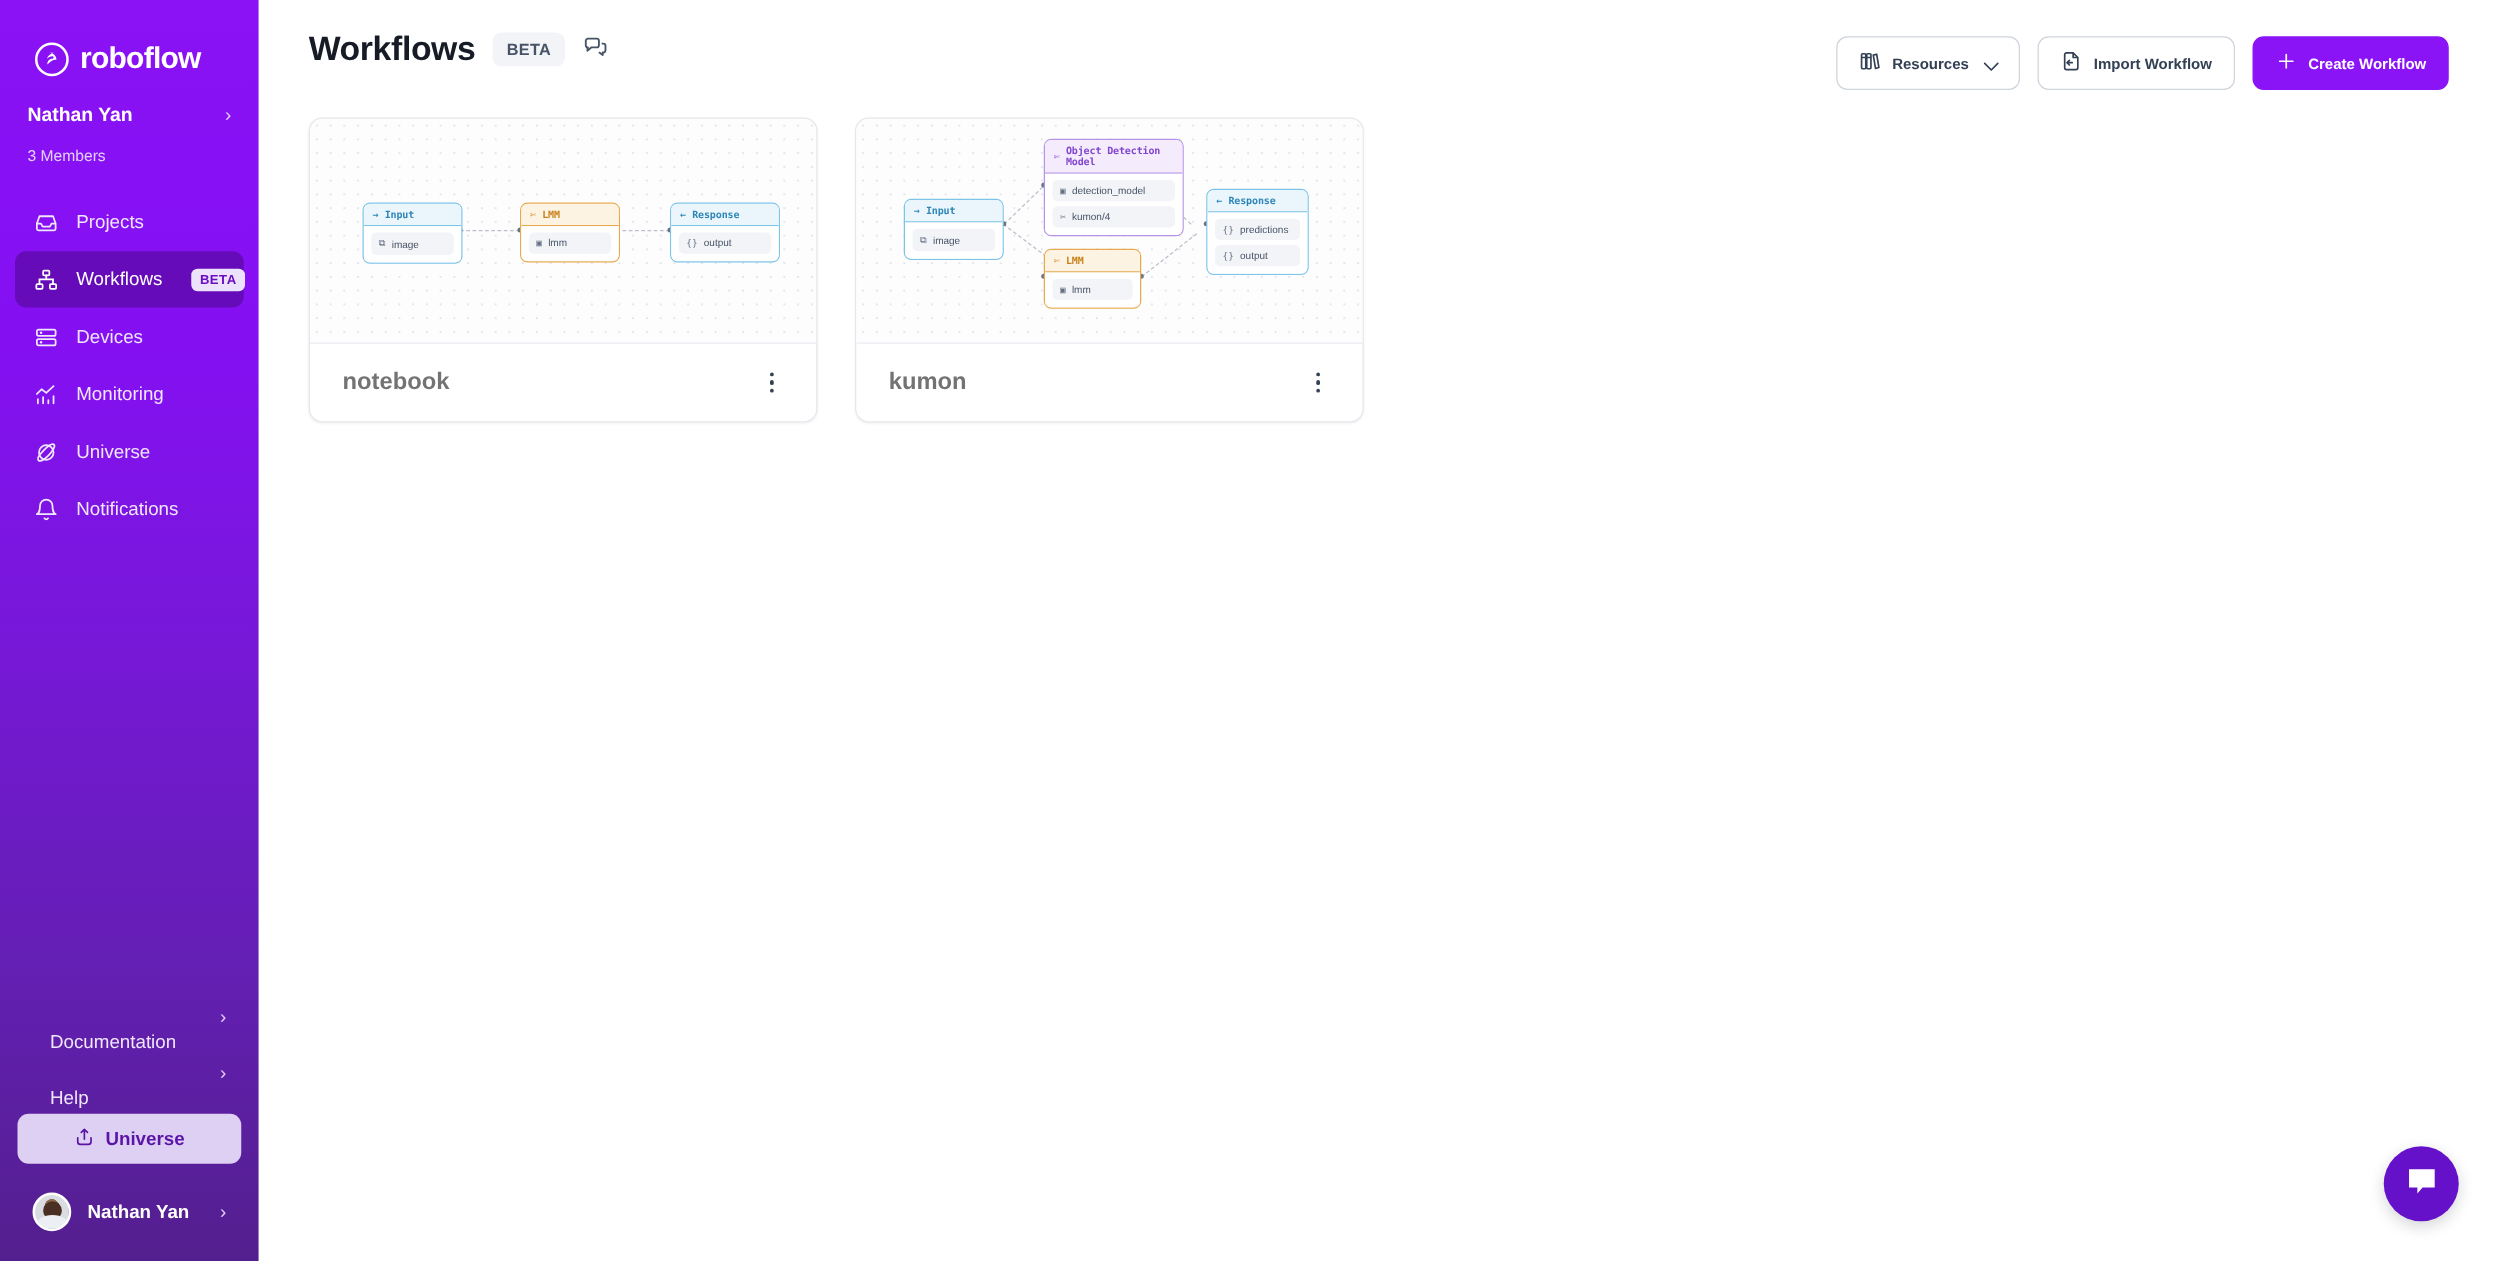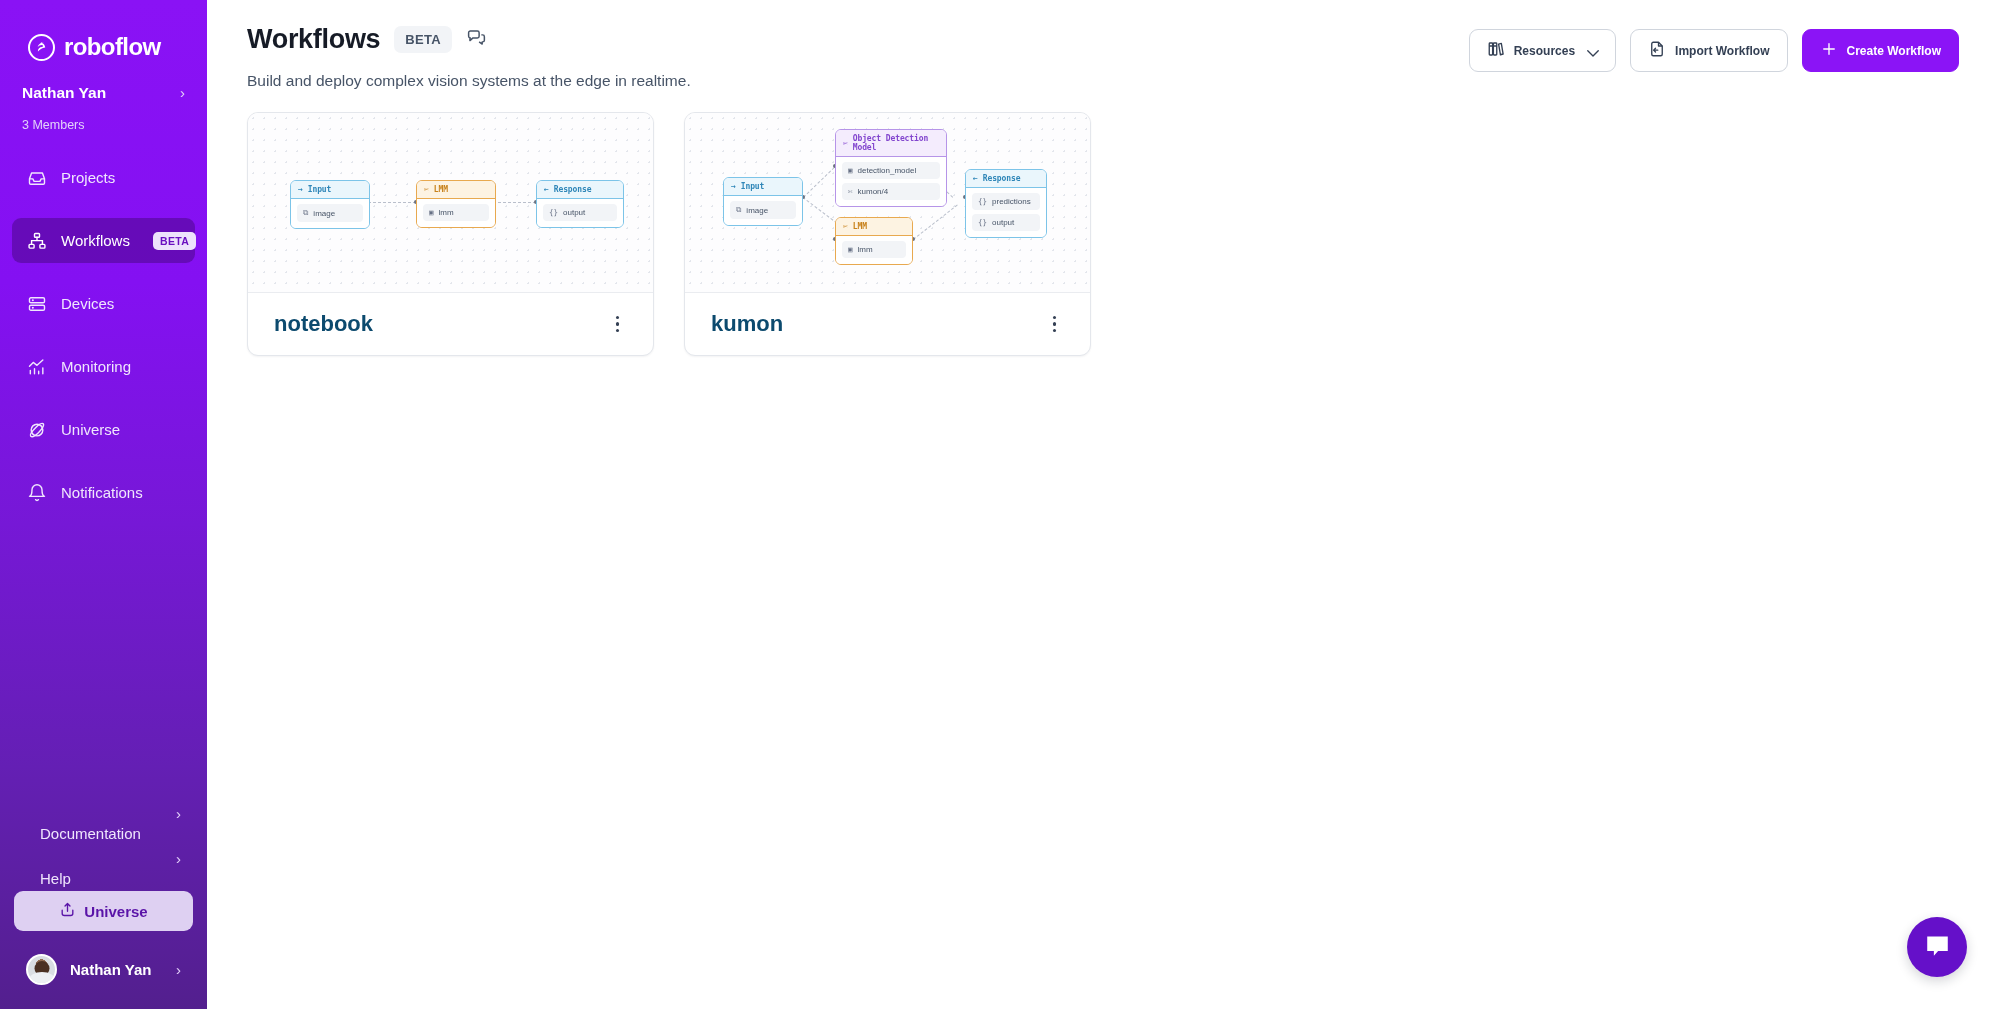--- a/index.html
+++ b/index.html
@@ -28,21 +28,21 @@
   .logo-word { font-size: 24px; font-weight: 700; letter-spacing: -0.6px; color: #fff; }
 
   .org-row {
     display: flex; align-items: flex-start; justify-content: space-between;
     padding: 22px 22px 0 22px; cursor: pointer;
   }
   .org-name { font-size: 15.5px; font-weight: 700; line-height: 19px; color: #fff; }
   .org-members { font-size: 12.5px; color: #E3D0FA; margin-top: 16px; line-height: 15px; }
   .chev { color: #E3D0FA; font-size: 15px; line-height: 19px; }
 
-  .nav { margin-top: 22px; padding: 0 12px; display: flex; flex-direction: column; gap: 18px; }
+  .nav { margin-top: 22px; padding: 0 12px; display: flex; flex-direction: column; gap: 1px; }
   .nav-item {
     display: flex; align-items: center; gap: 14px;
     height: 45px; padding: 0 14px; border-radius: 9px;
     color: #F0E6FD; font-size: 15px; cursor: pointer;
     position: relative;
   }
   .nav-item.active { background: rgba(60,5,105,0.42); color: #ffffff; font-weight: 500; }
   .nav-item .ico { width: 21px; height: 21px; flex: 0 0 21px; display: flex; align-items: center; justify-content: center; }
   .nav-item .ico svg { width: 20px; height: 20px; stroke: currentColor; fill: none; stroke-width: 1.7; }
   .beta-badge {
@@ -124,21 +124,21 @@
     height: 180px; position: relative; overflow: hidden;
     background-color: #FDFDFE;
     background-image: radial-gradient(#E3E6EC 1px, transparent 1px);
     background-size: 11px 11px;
     border-bottom: 1px solid #EAECF0;
   }
   .card-foot {
     height: 62px; display: flex; align-items: center; justify-content: space-between;
     padding: 0 26px;
   }
-  .card-title { font-size: 22px; font-weight: 700; color: #0c4a6e; }
+  .card-title { font-size: 19px; font-weight: 700; color: #737373; }
   .kebab { display: flex; flex-direction: column; gap: 3.3px; cursor: pointer; padding: 6px 8px; }
   .kebab i { width: 3.2px; height: 3.2px; border-radius: 50%; background: #344054; display: block; }
 
   
   .node {
     position: absolute; border-radius: 6px; overflow: hidden;
     font-family: "DejaVu Sans Mono", monospace;
     background: #fff;
   }
   .node-head {
@@ -315,21 +315,20 @@
         <div class="title-row">
           <span class="page-title">Workflows</span>
           <span class="title-beta">BETA</span>
           <span class="chat-icon-top">
             <svg viewBox="0 0 24 24">
                 <path d="M3 6.5A2 2 0 0 1 5 4.5h8a2 2 0 0 1 2 2v4a2 2 0 0 1-2 2H8l-3.5 3v-3H5a2 2 0 0 1-2-2z" stroke-linejoin="round"></path>
                 <path d="M17.5 9h1.5a2 2 0 0 1 2 2v4a2 2 0 0 1-2 2h-.5v2.5L15 17" stroke-linejoin="round"></path>
               </svg>
           </span>
         </div>
-        <div class="page-sub">Build and deploy complex vision systems at the edge in realtime.</div>
       </div>
 
       <div class="head-actions">
         <div class="btn btn-outline">
           <span>
             <svg viewBox="0 0 24 24">
                 <rect x="3" y="4" width="4.5" height="16" rx="1"></rect>
                 <rect x="8.5" y="4" width="4.5" height="16" rx="1"></rect>
                 <path d="M15.5 5.5l3.6-1 2.4 14.2-3.6 1z" stroke-linejoin="round"></path>
                 <path d="M3 8h4.5M8.5 8H13"></path>

